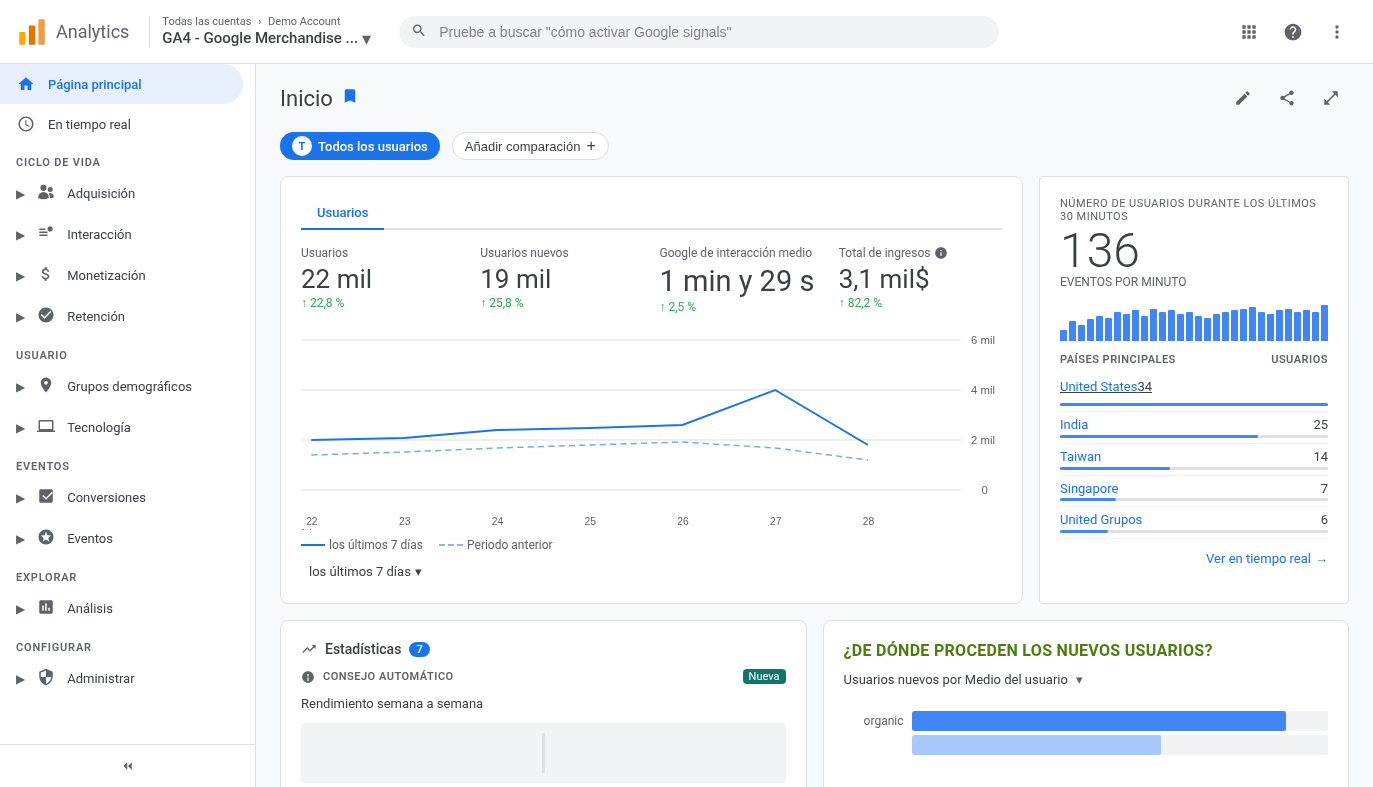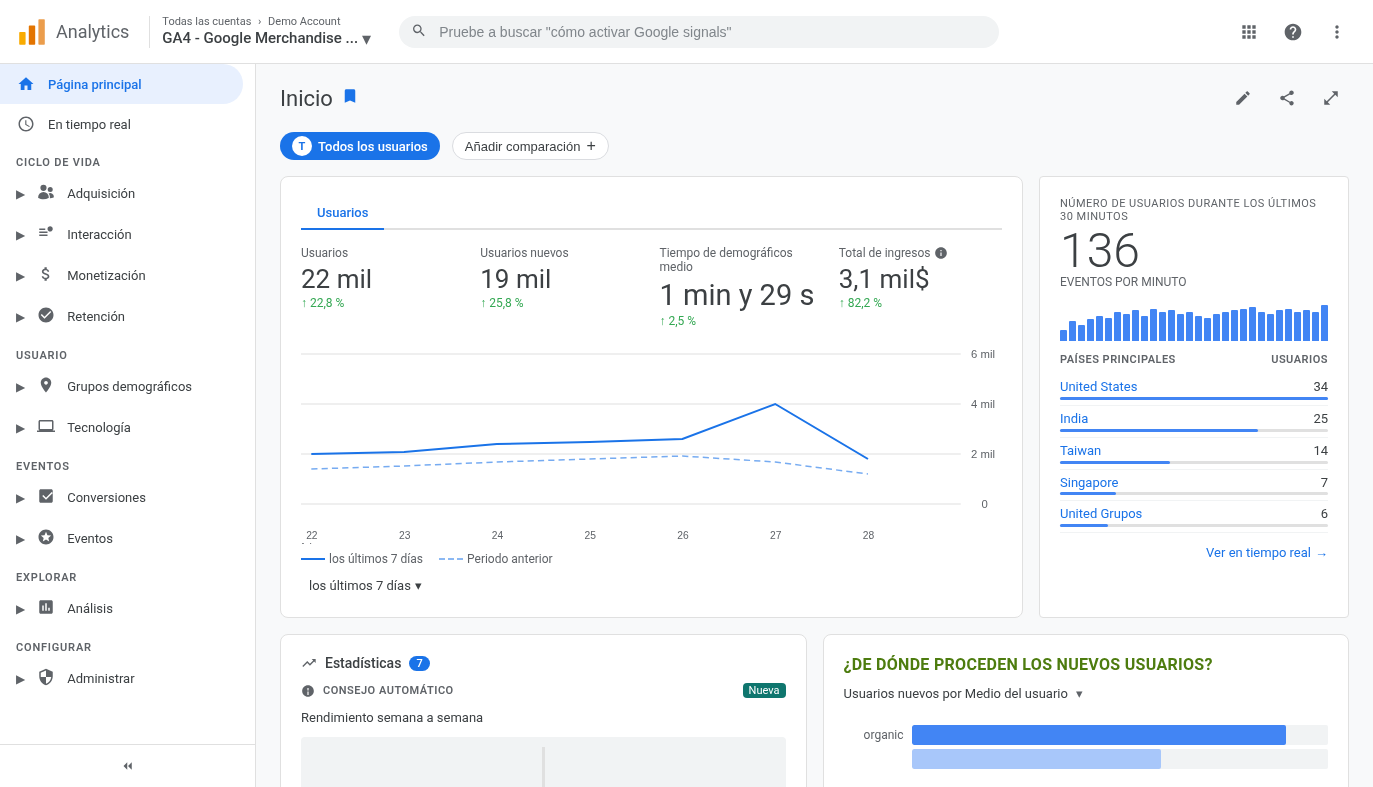--- a/index.html
+++ b/index.html
@@ -349,21 +349,21 @@
             </div>
           </div>
           <div class="metric-item">
             <div class="metric-label">Usuarios nuevos</div>
             <div class="metric-value">19 mil</div>
             <div class="metric-change up">
               <span>25,8 %</span>
             </div>
           </div>
           <div class="metric-item">
-            <div class="metric-label">Tiempo de demográficos medio</div>
+            <div class="metric-label">Google de interacción medio</div>
             <div class="metric-value" style="font-size:29px">1 min y 29 s</div>
             <div class="metric-change up">
               <span>2,5 %</span>
             </div>
           </div>
           <div class="metric-item">
             <div class="metric-label" style="display:flex;align-items:center;gap:4px">
               <span>Total de ingresos</span>
               <svg width="14" height="14" viewBox="0 0 24 24" fill="#5f6368">
                   <path d="M12 2C6.48 2 2 6.48 2 12s4.48 10 10 10 10-4.48 10-10S17.52 2 12 2zm1 15h-2v-6h2v6zm0-8h-2V7h2v2z"></path>
@@ -459,21 +459,21 @@
             <div class="mini-bar" style="height: 36px;"></div>
           </div>
 
         <div class="countries-header">
           <span>PAÍSES PRINCIPALES</span>
           <span>USUARIOS</span>
         </div>
 
         <div id="country-list">
             <div style="padding: 5px 0px; border-bottom: 1px solid rgb(241, 243, 244);">
-              <div style="display: flex; justify-content: space-between; align-items: center; margin-bottom: 3px;">
+              <div style="display: flex; align-items: center; margin-bottom: 9px; text-decoration: underline;">
                 <span class="country-name">United States</span>
                 <span class="country-count">34</span>
               </div>
               <div class="country-bar-bg">
                 <div class="country-bar" style="width: 100%;"></div>
               </div>
             </div>
             <div style="padding: 5px 0px; border-bottom: 1px solid rgb(241, 243, 244);">
               <div style="display: flex; justify-content: space-between; align-items: center; margin-bottom: 3px;">
                 <span class="country-name">India</span>

